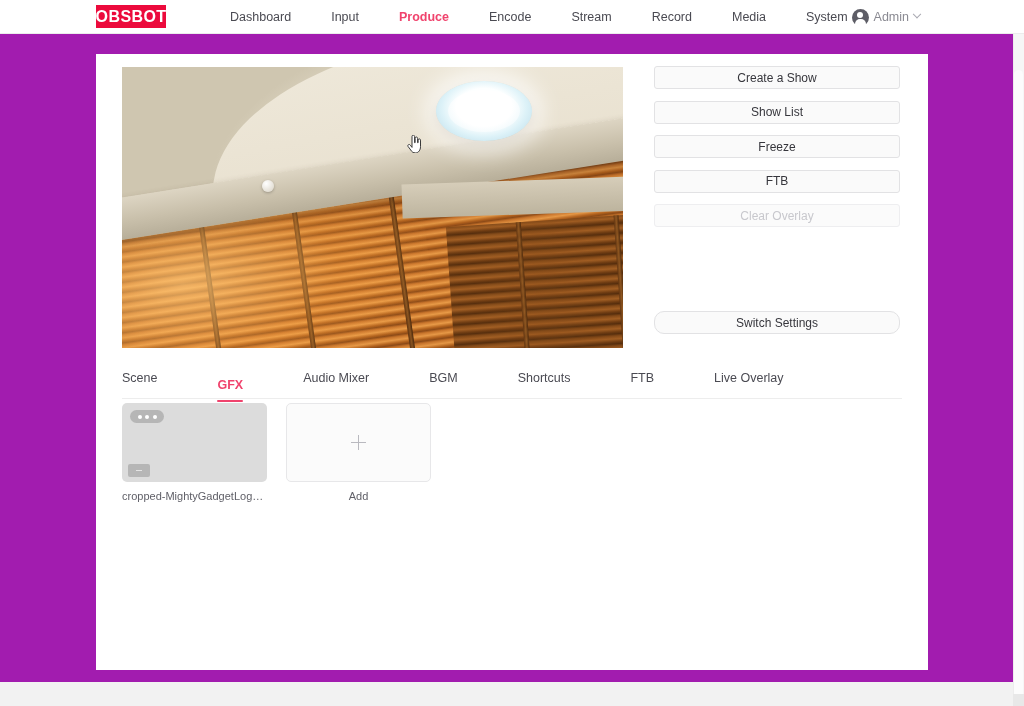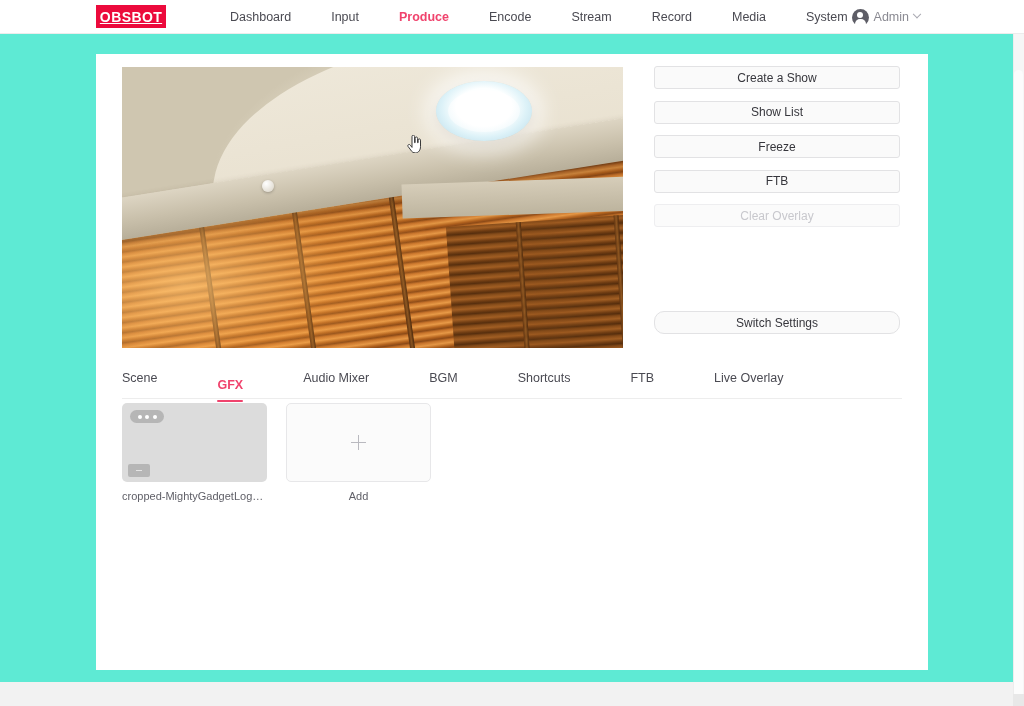--- a/index.html
+++ b/index.html
@@ -16,21 +16,21 @@
     width: 1024px; height: 34px;
     background: #ffffff;
     border-bottom: 1px solid #ececec;
     display: flex; align-items: center;
   }
   .logo {
     position: absolute; left: 96px; top: 5px;
     width: 70px; height: 23px;
     background: #ec0a3c;
     display: flex; align-items: center; justify-content: center;
-    color: #ffffff; font-size: 14px; font-weight: bold; letter-spacing: .4px; text-decoration: underline;
+    color: #ffffff; font-size: 16px; font-weight: bold; letter-spacing: .4px;
   }
   .nav {
     position: absolute; left: 230px; top: 0; height: 34px;
     display: flex; align-items: center; gap: 40px;
   }
   .nav-item {
     font-size: 12.5px; color: #4a4a52; cursor: pointer;
     white-space: nowrap; line-height: 34px;
   }
   .nav-item.active { color: #f0436d; font-weight: bold; }
@@ -54,21 +54,21 @@
   .user-name { font-size: 12.5px; color: #8a8a92; }
   .caret {
     width: 6px; height: 6px; border-right: 1.2px solid #a9a9b1;
     border-bottom: 1.2px solid #a9a9b1; transform: rotate(45deg) translate(-2px,-2px);
   }
 
   
   .page {
     position: absolute; left: 0; top: 34px;
     width: 1013px; height: 648px;
-    background: #5eead4;
+    background: #a21caf;
   }
 
   .card {
     position: absolute; left: 96px; top: 20px;
     width: 832px; height: 616px;
     background: #ffffff;
   }
 
   
   .preview {

